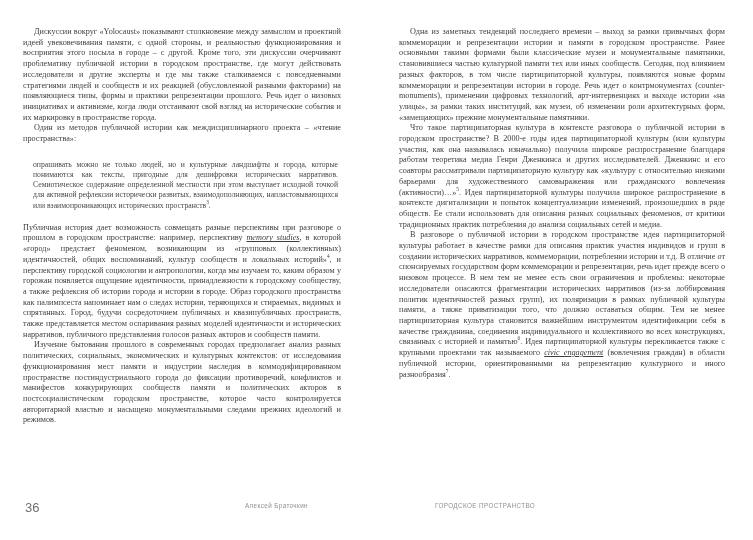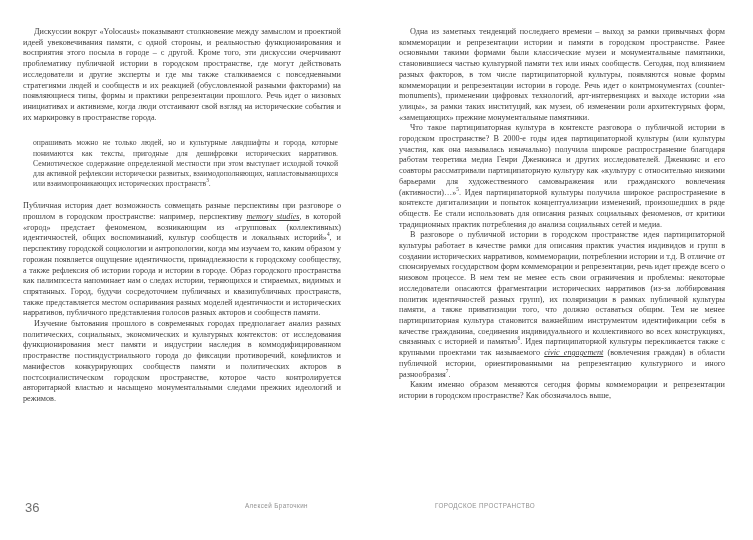--- a/index.html
+++ b/index.html
@@ -56,30 +56,30 @@
   .footer-author    { left: 23px;  width: 285px; text-align: right; }
   .footer-title     { left: 435px; }
   .footer-num-right { left: 399px; width: 330px; text-align: right; }
 </style>
 </head>
 <body>
 
 <div class="spread">
   <div class="text-column left">
       <div class="para body indent"><span>Дискуссии вокруг «Yolocaust» показывают столкновение между замыслом и проектной идеей увековечивания памяти, с одной стороны, и реальностью функционирования и восприятия этого посыла в городе – с другой. Кроме того, эти дискуссии очерчивают проблематику публичной истории в городском пространстве, где могут действовать исследователи и другие эксперты и где мы также сталкиваемся с повседневными стратегиями людей и сообществ и их реакцией (обусловленной разными факторами) на появляющиеся типы, формы и практики репрезентации прошлого. Речь идет о низовых инициативах и активизме, когда люди отстаивают свой взгляд на исторические события и их маркировку в пространстве города.</span></div>
+      <div class="para body indent"><span>Один из методов публичной истории как междисциплинарного проекта – «чтение пространства»:</span></div>
       <div class="para quote"><span>опрашивать можно не только людей, но и культурные ландшафты и города, которые понимаются как тексты, пригодные для дешифровки исторических нарративов. Семиотическое содержание определенной местности при этом выступает исходной точкой для активной рефлексии исторически развитых, взаимодополняющих, напластовывающихся или взаимопроникающих исторических пространств</span><sup>3</sup><span>.</span></div>
       <div class="para body"><span>Публичная история дает возможность совмещать разные перспективы при разговоре о прошлом в городском пространстве: например, перспективу </span><i>memory studies</i><span>, в которой «город» предстает феноменом, возникающим из «групповых (коллективных) идентичностей, общих воспоминаний, культур сообществ и локальных историй»</span><sup>4</sup><span>, и перспективу городской социологии и антропологии, когда мы изучаем то, каким образом у горожан появляется ощущение идентичности, принадлежности к городскому сообществу, а также рефлексия об истории города и истории в городе. Образ городского пространства как палимпсеста напоминает нам о следах истории, теряющихся и стираемых, видимых и спрятанных. Город, будучи сосредоточием публичных и квазипубличных пространств, также представляется местом оспаривания разных моделей идентичности и исторических нарративов, публичного представления голосов разных акторов и сообществ памяти.</span></div>
       <div class="para body indent"><span>Изучение бытования прошлого в современных городах предполагает анализ разных политических, социальных, экономических и культурных контекстов: от исследования функционирования мест памяти и индустрии наследия в коммодифицированном пространстве постиндустриального города до фиксации противоречий, конфликтов и манифестов конкурирующих сообществ памяти и политических акторов в постсоциалистическом городском пространстве, которое часто контролируется авторитарной властью и насыщено монументальными следами прежних идеологий и режимов.</span></div>
     </div>
 
   <div class="text-column right">
       <div class="para body indent"><span>Одна из заметных тенденций последнего времени – выход за рамки привычных форм коммеморации и репрезентации истории и памяти в городском пространстве. Ранее основными такими формами были классические музеи и монументальные памятники, становившиеся частью культурной памяти тех или иных сообществ. Сегодня, под влиянием разных факторов, в том числе партиципаторной культуры, появляются новые формы коммеморации и репрезентации истории в городе. Речь идет о контрмонументах (counter-monuments), применении цифровых технологий, арт-интервенциях и выходе истории «на улицы», за рамки таких институций, как музеи, об изменении роли архитектурных форм, «замещающих» прежние монументальные памятники.</span></div>
       <div class="para body indent"><span>Что такое партиципаторная культура в контексте разговора о публичной истории в городском пространстве? В 2000-е годы идея партиципаторной культуры (или культуры участия, как она называлась изначально) получила широкое распространение благодаря работам теоретика медиа Генри Дженкинса и других исследователей. Дженкинс и его соавторы рассматривали партиципаторную культуру как «культуру с относительно низкими барьерами для художественного самовыражения или гражданского вовлечения (активности)…»</span><sup>5</sup><span>. Идея партиципаторной культуры получила широкое распространение в контексте дигитализации и попыток концептуализации изменений, произошедших в ряде обществ. Ее стали использовать для описания разных социальных феноменов, от критики традиционных практик потребления до анализа социальных сетей и медиа.</span></div>
       <div class="para body indent"><span>В разговоре о публичной истории в городском пространстве идея партиципаторной культуры работает в качестве рамки для описания практик участия индивидов и групп в создании исторических нарративов, коммеморации, потреблении истории и т.д. В отличие от спонсируемых государством форм коммеморации и репрезентации, речь идет прежде всего о низовом процессе. В нем тем не менее есть свои ограничения и проблемы: некоторые исследователи опасаются фрагментации исторических нарративов (из-за лоббирования политик идентичностей разных групп), их поляризации в рамках публичной культуры памяти, а также приватизации того, что должно оставаться общим. Тем не менее партиципаторная культура становится важнейшим инструментом идентификации себя в качестве гражданина, соединения индивидуального и коллективного во всех конструкциях, связанных с историей и памятью</span><sup>6</sup><span>. Идея партиципаторной культуры перекликается также с крупными проектами так называемого </span><i>civic engagement</i><span> (вовлечения граждан) в области публичной истории, ориентированными на репрезентацию культурного и иного разнообразия</span><sup>7</sup><span>.</span></div>
-      <div class="para body indent"><span>Каким именно образом меняются сегодня формы коммеморации и репрезентации истории в городском пространстве? Как обозначалось выше,</span></div>
     </div>
 
   <div class="footer pagenum footer-num-left">36</div>
 
   <div class="footer running footer-author">Алексей Браточкин</div>
 
   <div class="footer running footer-title">ГОРОДСКОЕ ПРОСТРАНСТВО</div>
 
 </div>
 

